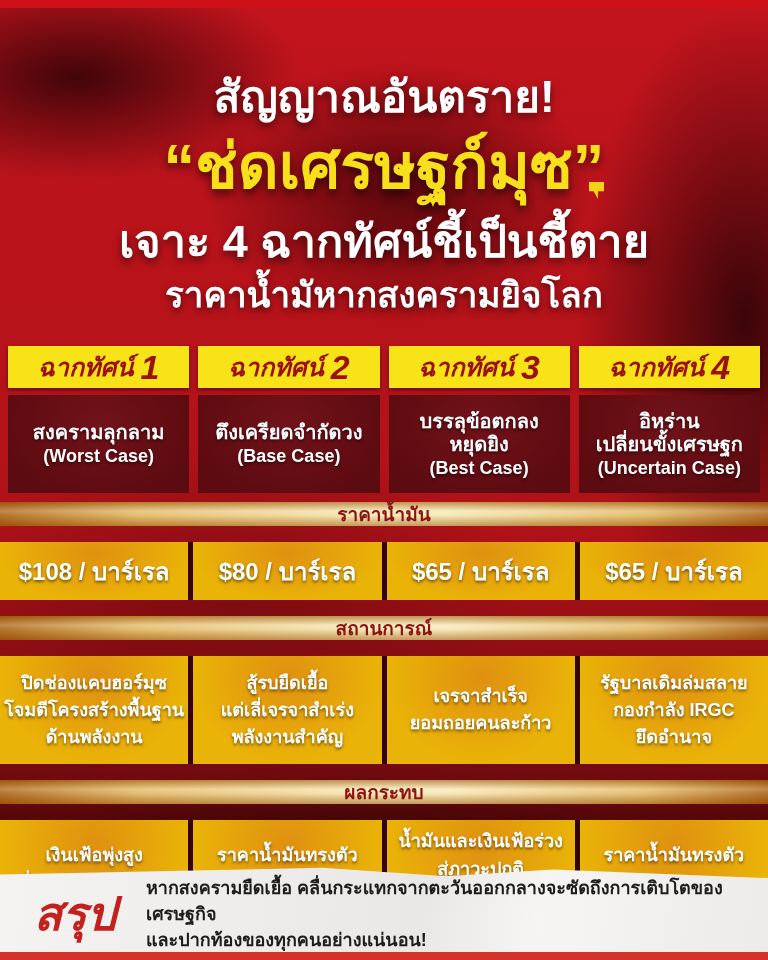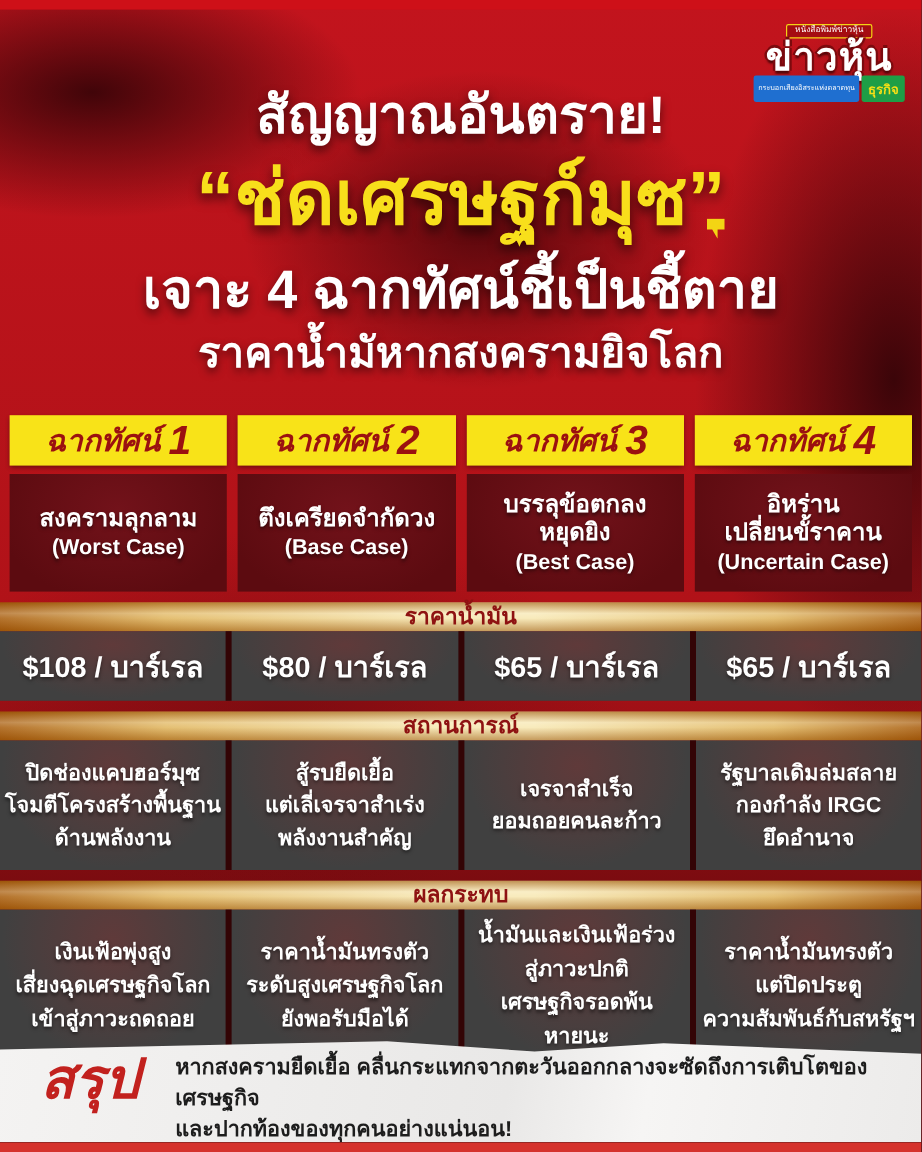--- a/index.html
+++ b/index.html
@@ -82,21 +82,21 @@
   .name-th{font-size:20px;font-weight:800;line-height:1.15;white-space:pre-line;text-shadow:0 2px 3px rgba(0,0,0,.5);}
   .name-en{font-size:18px;font-weight:700;margin-top:2px;text-shadow:0 2px 3px rgba(0,0,0,.5);}
   .band{
     margin:9px -8px 0;height:24px;display:flex;align-items:center;justify-content:center;
     color:#8e1212;font-weight:700;font-size:19px;line-height:1;
     background:
       linear-gradient(180deg, rgba(146,76,6,.55) 0%, rgba(255,255,255,.28) 38%, rgba(255,255,255,.15) 55%, rgba(146,76,6,.5) 100%),
       linear-gradient(90deg,#a85c0a 0%,#e0b55c 18%,#f7e7b0 48%,#f7e7b0 58%,#e0b55c 84%,#a85c0a 100%);
   }
   .band.first{margin-top:9px;}
-  .grid{display:flex;margin:0 -8px;background:#404040;}
+  .grid{display:flex;margin:16px -8px;background:#eab308;}
   .grid .cell{
     flex:1;display:flex;align-items:center;justify-content:center;text-align:center;
     color:#fff;white-space:pre-line;box-sizing:border-box;padding:8px 4px;
     border-right:5px solid #330405;
     background:radial-gradient(ellipse at 50% 20%, rgba(190,40,40,.25), rgba(0,0,0,0) 70%);
   }
   .grid .cell:last-child{border-right:none;}
   .price-row .cell{min-height:58px;font-size:24px;font-weight:800;text-shadow:0 2px 3px rgba(0,0,0,.5);}
   .situation-row .cell{min-height:108px;font-size:18px;font-weight:700;line-height:1.5;text-shadow:0 2px 3px rgba(0,0,0,.5);}
   .impact-row .cell{min-height:118px;font-size:18px;font-weight:700;line-height:1.55;text-shadow:0 2px 3px rgba(0,0,0,.5);}
@@ -104,47 +104,39 @@
   .source{
     position:relative;z-index:2;text-align:right;color:#fff;font-size:15px;
     padding:10px 28px 0 0;
   }
 
   
   .footer-panel{
     position:absolute;left:0;right:0;bottom:8px;height:86px;z-index:3;
     background:linear-gradient(100deg,#f4f3f2 0%,#e9e8e7 55%,#f6f5f4 70%,#eceBea 100%);
     clip-path:polygon(0 10%, 42% 2%, 58% 12%, 72% 4%, 100% 14%, 100% 100%, 0 100%);
-    display:flex;padding:10px 6px 0 34px;box-sizing:border-box;
+    display:flex;align-items:center;padding:10px 6px 0 34px;box-sizing:border-box;
   }
   .summary-label{
     color:#c2211e;font-size:46px;font-weight:800;font-style:italic;flex:0 0 auto;
     margin-right:30px;line-height:1;
   }
   .summary-text{
     color:#1d1d1d;font-size:18px;font-weight:700;line-height:1.45;white-space:pre-line;flex:1;
   }
   .bottom-bar{position:absolute;left:0;right:0;bottom:0;height:8px;background:#d5322c;z-index:4;}
 </style>
 </head>
 <body>
 
 <div class="poster">
   <div class="bg-map"></div>
   <div class="top-strip"></div>
   <div class="map-marker"></div>
 
-  <div class="logo">
-    <div class="logo-top">หนังสือพิมพ์ข่าวหุ้น</div>
-    <div class="logo-main">ข่าวหุ้น</div>
-    <div class="logo-row">
-      <div class="logo-tagline">กระบอกเสียงอิสระแห่งตลาดทุน</div>
-      <div class="logo-badge">ธุรกิจ</div>
-    </div>
-  </div>
 
   <div class="titles">
     <div class="title-main">สัญญาณอันตราย!</div>
     <div class="title-highlight">“ช่ดเศรษฐก์มุซ”</div>
     <div class="title-sub1">เจาะ 4 ฉากทัศน์ชี้เป็นชี้ตาย</div>
     <div class="title-sub2">ราคาน้ำมัหากสงครามยิจโลก</div>
   </div>
 
   <div class="table">
 
@@ -176,21 +168,21 @@
         <div class="name-th">ตึงเครียดจำกัดวง</div>
         <div class="name-en">(Base Case)</div>
       </div>
       <div class="name-cell">
         <div class="name-th">บรรลุข้อตกลง
 หยุดยิง</div>
         <div class="name-en">(Best Case)</div>
       </div>
       <div class="name-cell">
         <div class="name-th">อิหร่าน
-เปลี่ยนขั้ราคาน</div>
+เปลี่ยนขั้งเศรษฐก</div>
         <div class="name-en">(Uncertain Case)</div>
       </div>
     </div>
 
     <div class="band first">ราคาน้ำมัน</div>
     <div class="grid price-row">
       <div class="cell">$108 / บาร์เรล</div>
       <div class="cell">$80 / บาร์เรล</div>
       <div class="cell">$65 / บาร์เรล</div>
       <div class="cell">$65 / บาร์เรล</div>

